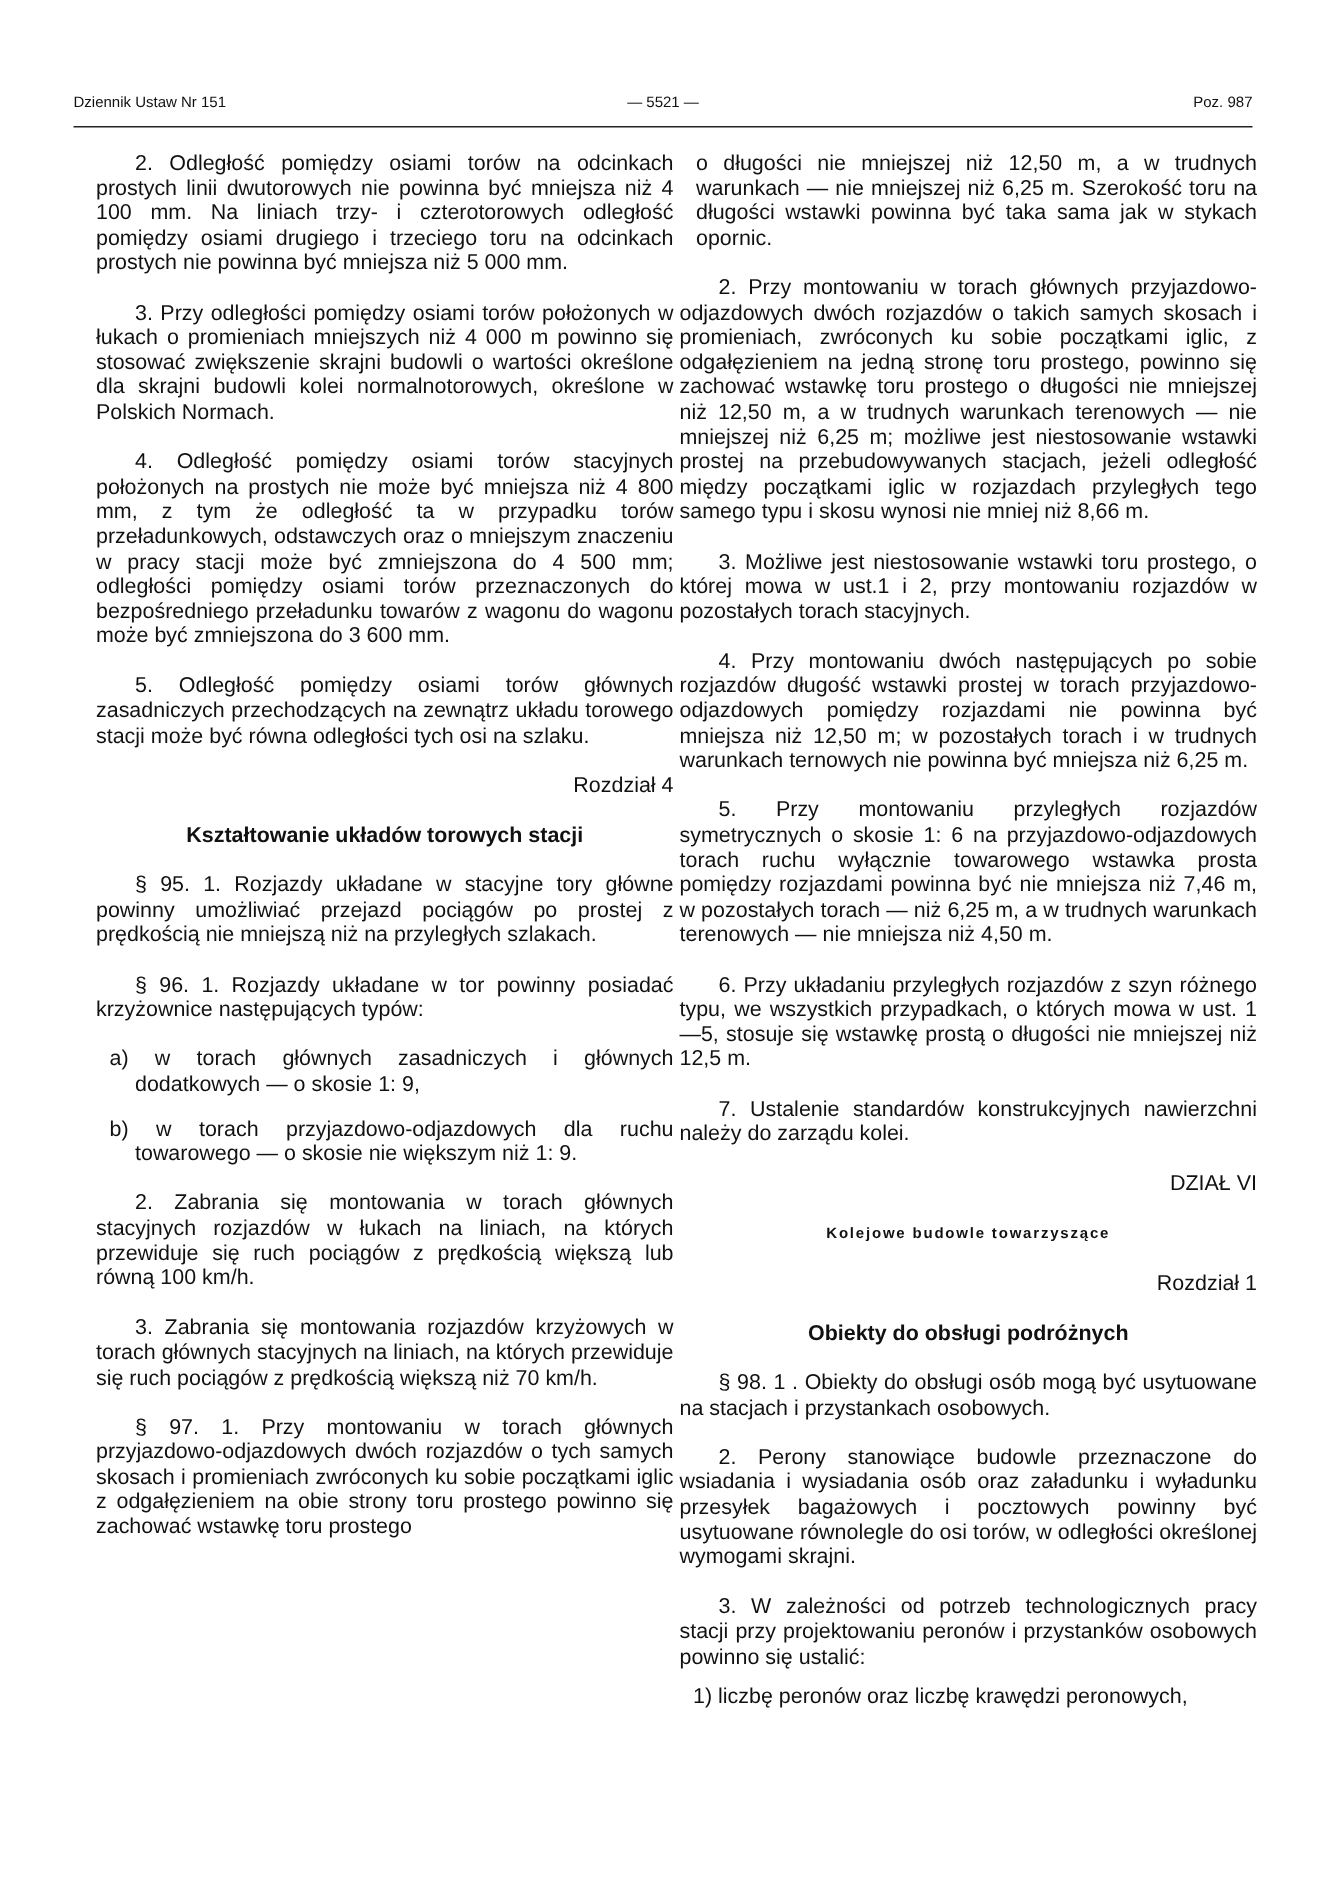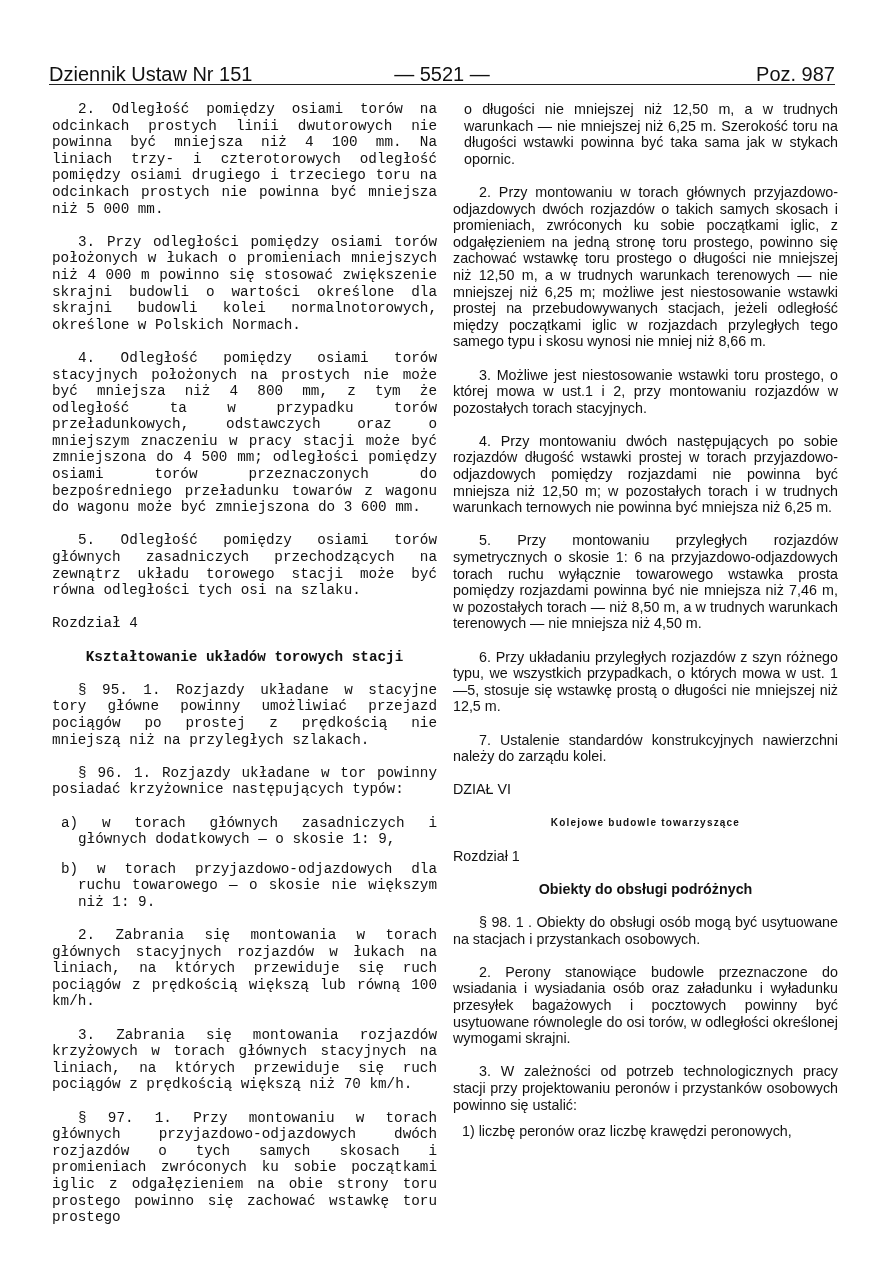--- a/index.html
+++ b/index.html
@@ -1,29 +1,29 @@
 <!DOCTYPE html>
 <html><head>
 <meta charset="utf-8">
 <style>
   html, body { margin: 0; padding: 0; background: #ffffff; }
   body { width: 893px; height: 1263px; position: relative; overflow: hidden;
          font-family: "Liberation Sans", sans-serif; color: #111; }
   .header { position: absolute; left: 49px; top: 62px; width: 786px; height: 22px;
-            border-bottom: 1.5px solid #222; font-size: 20px; }
+            border-bottom: 1.5px solid #222; font-size: 10px; }
   .header .left { position: absolute; left: 0; top: 1px; }
   .header .center { position: absolute; left: 0; right: 0; top: 1px; text-align: center; }
   .header .right { position: absolute; right: 0; top: 1px; margin-left: 44px; }
   .col { position: absolute; top: 101px; width: 385px; font-size: 14.3px; line-height: 16.6px; }
-  .col.left { left: 52px; font-family: Liberation Mono, monospace; }
+  .col.left { left: 64px; }
   .col.right { left: 453px; }
   .p { text-align: justify; margin: 0 0 16.6px 0; text-indent: 26px; hyphens: manual; }
   .p.cont { text-indent: 0; margin-left: 11px; }
   .item { margin: 0 0 13px 0; padding-left: 26px; text-indent: -17px; text-align: justify; }
-  .h-center { text-align: left; margin: 0 0 16.6px 0; }
+  .h-center { text-align: right; margin: 0 0 16.6px 0; }
   .h-bold { text-align: center; font-weight: bold; margin: 0 0 16.6px 0; }
   .h-bold.spaced { letter-spacing: 1.2px; font-size: 10px; }
 </style>
 </head>
 <body>
 
 <div class="header">
   <span class="left">Dziennik Ustaw Nr 151</span>
   <span class="center">— 5521 —</span>
   <span class="right">Poz. 987</span>
@@ -43,21 +43,21 @@
   <p class="p">2. Zabrania się montowania w torach głównych stacyjnych rozjazdów w łukach na liniach, na których przewiduje się ruch pociągów z prędkością większą lub równą 100 km/h.</p>
   <p class="p">3. Zabrania się montowania rozjazdów krzyżowych w torach głównych stacyjnych na liniach, na których przewiduje się ruch pociągów z prędkością większą niż 70 km/h.</p>
   <p class="p">§ 97. 1. Przy montowaniu w torach głównych przyjazdowo-odjazdowych dwóch rozjazdów o tych samych skosach i promieniach zwróconych ku sobie początkami iglic z odgałęzieniem na obie strony toru prostego powinno się zachować wstawkę toru prostego</p>
 </div>
 
 <div class="col right">
   <p class="p cont">o długości nie mniejszej niż 12,50 m, a w trudnych warunkach — nie mniejszej niż 6,25 m. Szerokość toru na długości wstawki powinna być taka sama jak w stykach opornic.</p>
   <p class="p">2. Przy montowaniu w torach głównych przyjazdowo-odjazdowych dwóch rozjazdów o takich samych skosach i promieniach, zwróconych ku sobie początkami iglic, z odgałęzieniem na jedną stronę toru prostego, powinno się zachować wstawkę toru prostego o długości nie mniejszej niż 12,50 m, a w trudnych warunkach terenowych — nie mniejszej niż 6,25 m; możliwe jest niestosowanie wstawki prostej na przebudowywanych stacjach, jeżeli odległość między początkami iglic w rozjazdach przyległych tego samego typu i skosu wynosi nie mniej niż 8,66 m.</p>
   <p class="p">3. Możliwe jest niestosowanie wstawki toru prostego, o której mowa w ust.1 i 2, przy montowaniu rozjazdów w pozostałych torach stacyjnych.</p>
   <p class="p">4. Przy montowaniu dwóch następujących po sobie rozjazdów długość wstawki prostej w torach przyjazdowo-odjazdowych pomiędzy rozjazdami nie powinna być mniejsza niż 12,50 m; w pozostałych torach i w trudnych warunkach ternowych nie powinna być mniejsza niż 6,25 m.</p>
-  <p class="p">5. Przy montowaniu przyległych rozjazdów symetrycznych o skosie 1: 6 na przyjazdowo-odjazdowych torach ruchu wyłącznie towarowego wstawka prosta pomiędzy rozjazdami powinna być nie mniejsza niż 7,46 m, w pozostałych torach — niż 8,50 m, a w trudnych warunkach terenowych — nie mniejsza niż 4,50 m.</p>
+  <p class="p">5. Przy montowaniu przyległych rozjazdów symetrycznych o skosie 1: 6 na przyjazdowo-odjazdowych torach ruchu wyłącznie towarowego wstawka prosta pomiędzy rozjazdami powinna być nie mniejsza niż 7,46 m, w pozostałych torach — niż 6,25 m, a w trudnych warunkach terenowych — nie mniejsza niż 4,50 m.</p>
   <p class="p">6. Przy układaniu przyległych rozjazdów z szyn różnego typu, we wszystkich przypadkach, o których mowa w ust. 1—5, stosuje się wstawkę prostą o długości nie mniejszej niż 12,5 m.</p>
   <p class="p">7. Ustalenie standardów konstrukcyjnych nawierzchni należy do zarządu kolei.</p>
   <div class="h-center">DZIAŁ VI</div>
   <div class="h-bold spaced">Kolejowe budowle towarzyszące</div>
   <div class="h-center">Rozdział 1</div>
   <div class="h-bold">Obiekty do obsługi podróżnych</div>
   <p class="p">§ 98. 1 . Obiekty do obsługi osób mogą być usytuowane na stacjach i przystankach osobowych.</p>
   <p class="p">2. Perony stanowiące budowle przeznaczone do wsiadania i wysiadania osób oraz załadunku i wyładunku przesyłek bagażowych i pocztowych powinny być usytuowane równolegle do osi torów, w odległości określonej wymogami skrajni.</p>
   <p class="p" style="margin-bottom:10px">3. W zależności od potrzeb technologicznych pracy stacji przy projektowaniu peronów i przystanków osobowych powinno się ustalić:</p>
   <div class="item">1) liczbę peronów oraz liczbę krawędzi peronowych,</div>

